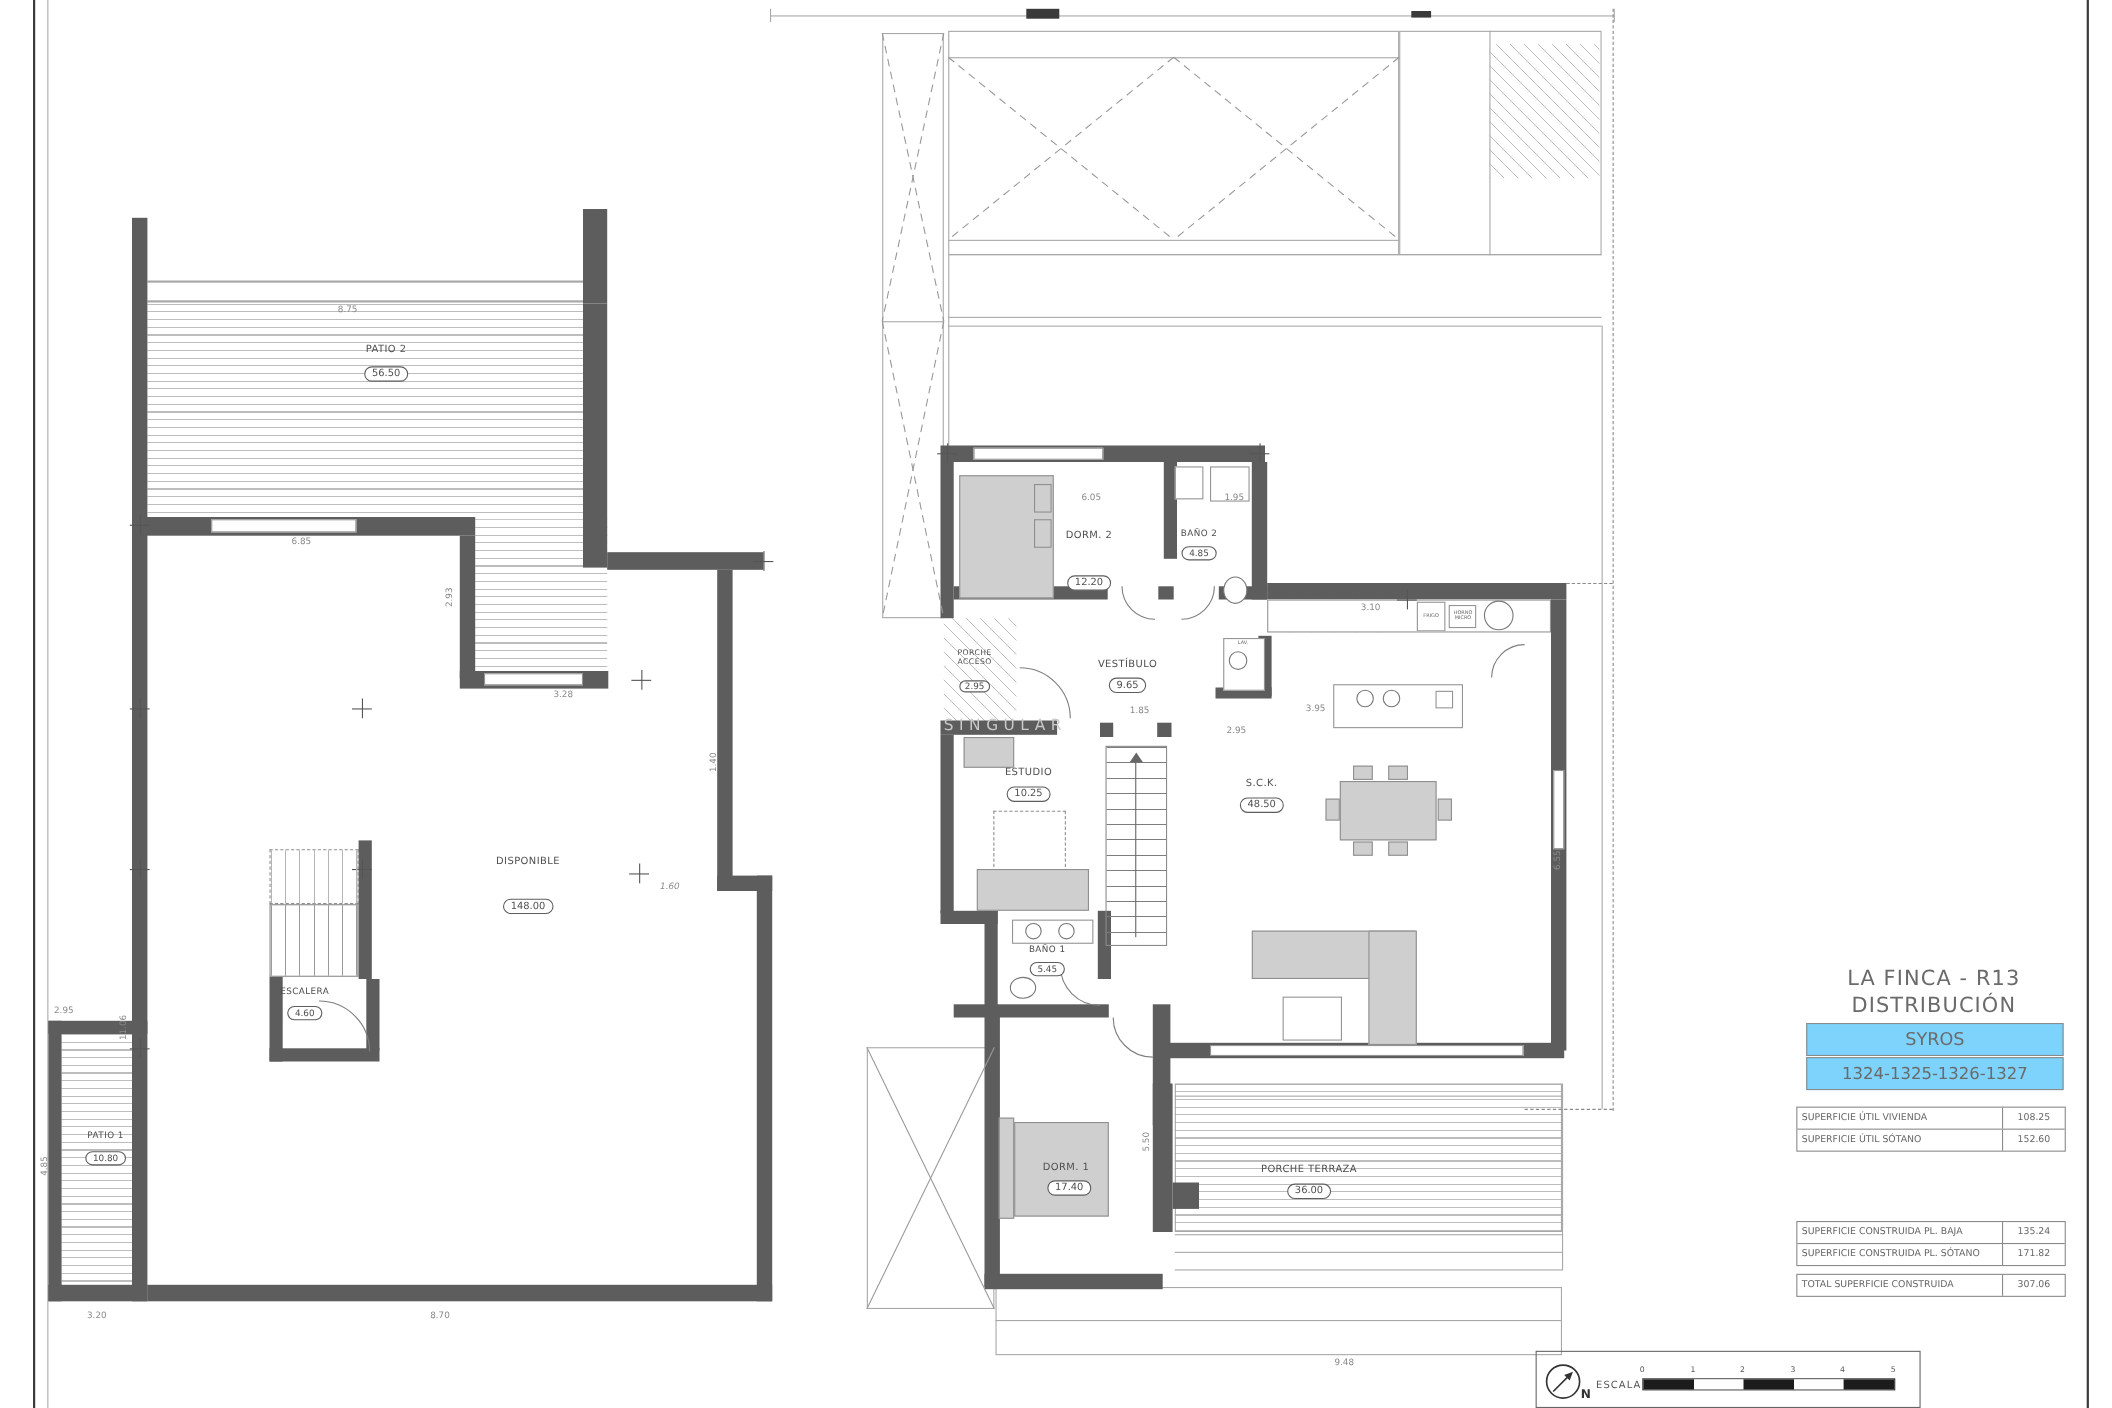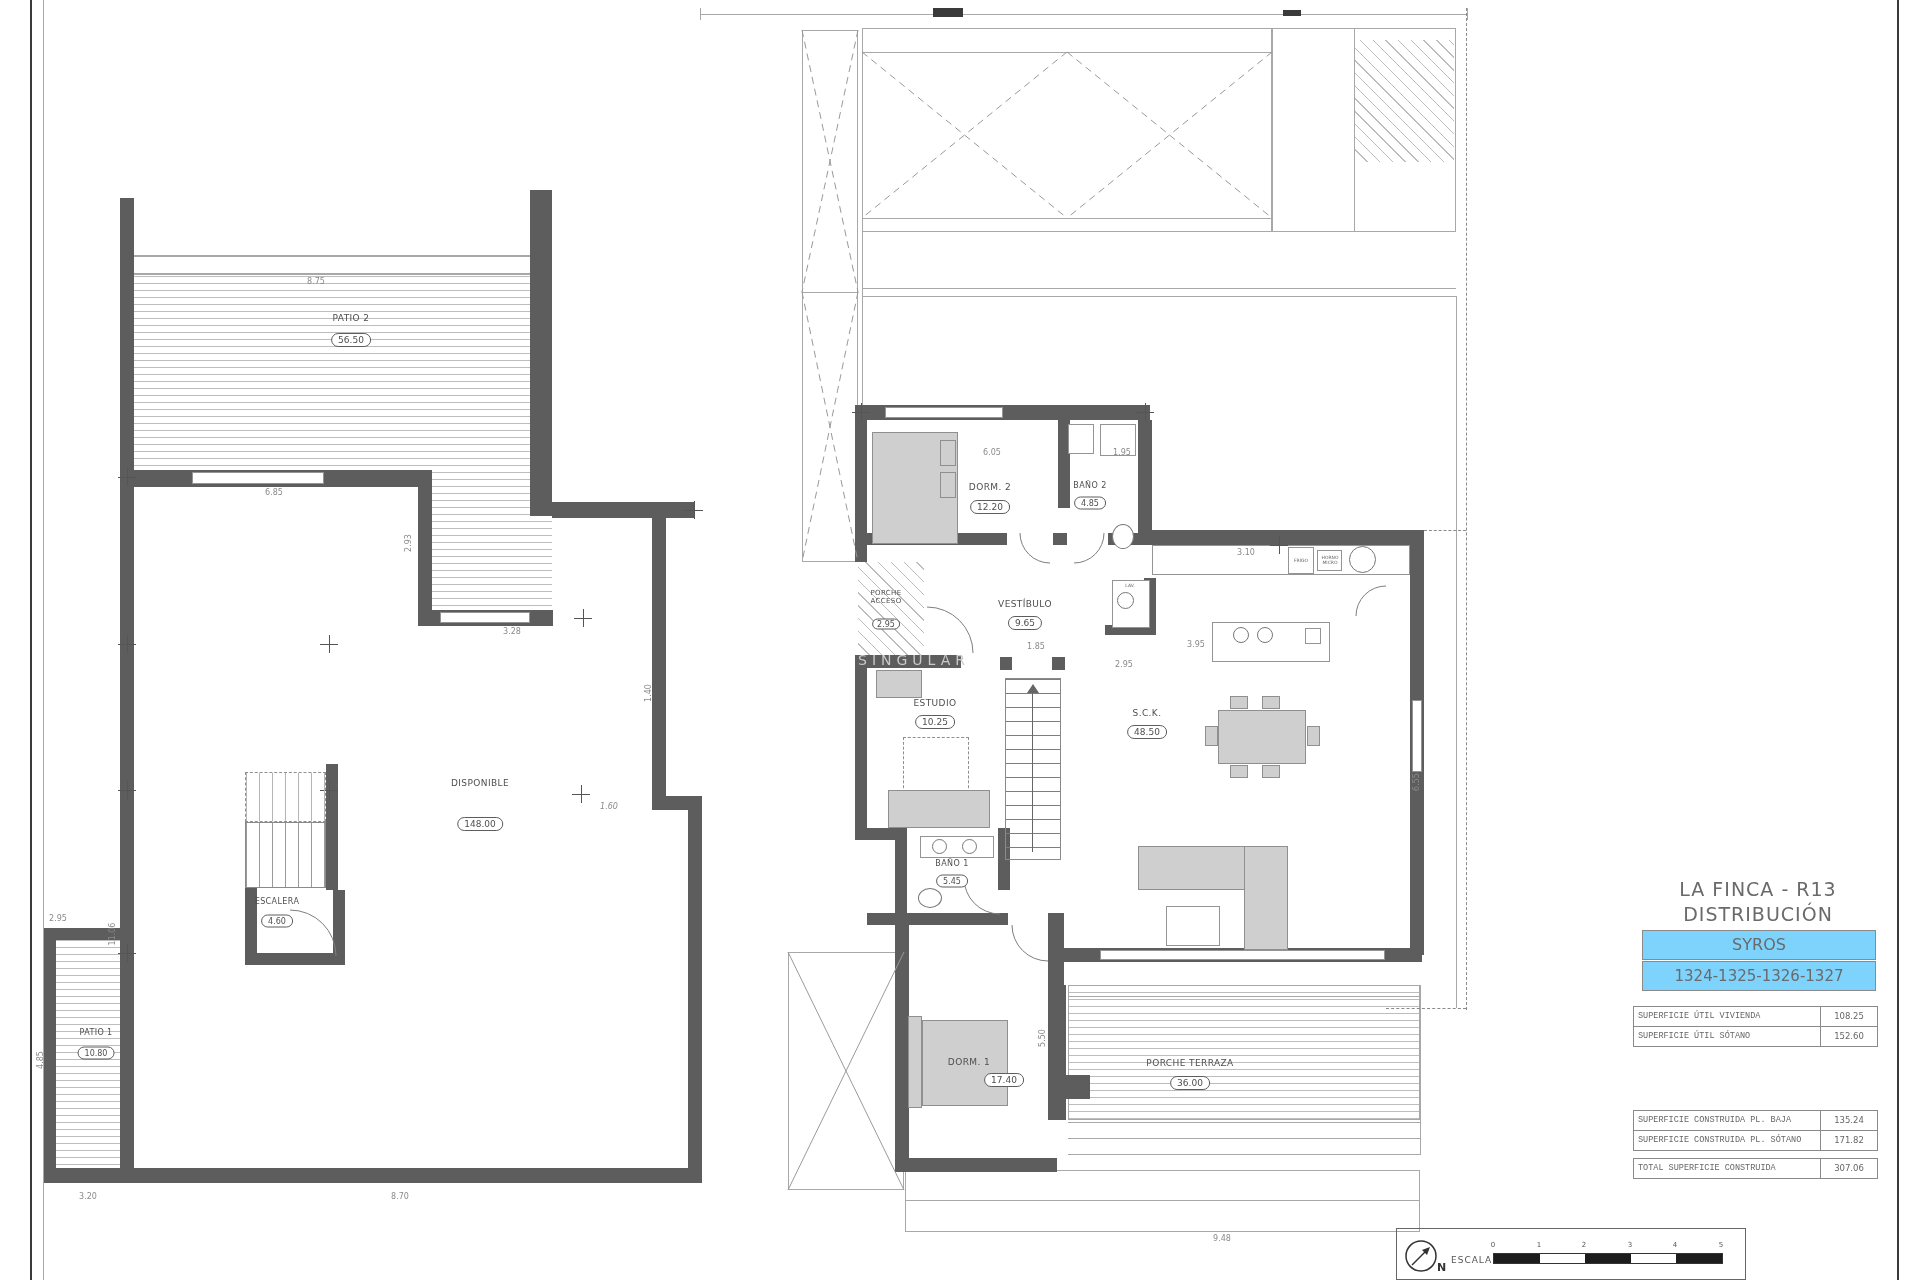--- a/index.html
+++ b/index.html
@@ -34,21 +34,21 @@
   #geom{position:absolute;left:0;top:0;width:100%;height:100%;z-index:2;}
   .treadsH{background:repeating-linear-gradient(to bottom,#7d7d7d 0 1px,transparent 1px 14px);border:1px solid #8a8a8a;}
   .treadsV{background:repeating-linear-gradient(to right,#9a9a9a 0 1px,transparent 1px 13px);border:1px solid #8a8a8a;}
   .treadsVd{background:repeating-linear-gradient(to right,#b5b5b5 0 1px,transparent 1px 13px);}
   
   .tb-line{position:absolute;width:240px;text-align:center;font-size:19px;letter-spacing:1px;color:#6a6a6a;z-index:6;}
   .tb-box{position:absolute;border:1.5px solid #8a8a8a;text-align:center;color:#6a6a6a;background:#7dd3fc;z-index:6;}
   .tgroup{position:absolute;left:1633px;width:243px;border:1px solid #8a8a8a;background:#fff;z-index:6;}
   .trow{display:flex;height:19px;line-height:19px;font-size:8.5px;color:#666;}
   .trow + .trow{border-top:1px solid #8a8a8a;}
-  .trow .lab{flex:1;padding-left:4px;overflow:hidden;white-space:nowrap;font-family:Liberation Mono, monospace;}
+  .trow .lab{flex:1;padding-left:4px;overflow:hidden;white-space:nowrap;}
   .trow .val{width:56px;text-align:center;border-left:1px solid #8a8a8a;}
   
   #scalebox{position:absolute;left:1396px;top:1228px;width:348px;height:50px;border:1px solid #666;z-index:6;}
   #scalebar{position:absolute;left:96px;top:24px;height:9px;width:228px;border:1px solid #333;display:flex;}
   #scalebar div{flex:1;}
   .segB{background:#1c1c1c;} .segW{background:#fff;}
   .stick{position:absolute;top:12px;transform:translateX(-50%);font-size:7px;color:#555;}
   #escala{position:absolute;left:54px;top:26px;font-size:9px;letter-spacing:1px;color:#555;}
   #northN{position:absolute;left:40px;top:32px;font-size:11px;font-weight:bold;color:#333;}
 </style>
@@ -238,33 +238,33 @@
   <div class="rl" style="left:351px;top:318px;">PATIO 2</div>
   <div class="abox" style="left:351px;top:340px;">56.50</div>
   <div class="rl" style="left:480px;top:783px;">DISPONIBLE</div>
   <div class="abox" style="left:480px;top:824px;">148.00</div>
   <div class="rl" style="left:277px;top:901px;font-size:8px;">ESCALERA</div>
   <div class="abox" style="left:277px;top:921px;font-size:8px;">4.60</div>
   <div class="rl" style="left:96px;top:1032px;font-size:8px;">PATIO 1</div>
   <div class="abox" style="left:96px;top:1053px;font-size:8px;">10.80</div>
 
   <div class="rl" style="left:990px;top:487px;">DORM. 2</div>
-  <div class="abox" style="left:990px;top:507px;">12.20</div>
+  <div class="abox" style="left:990px;top:530px;">12.20</div>
   <div class="rl" style="left:1090px;top:485px;font-size:8px;">BAÑO 2</div>
   <div class="abox" style="left:1090px;top:503px;font-size:8px;">4.85</div>
   <div class="rl" style="left:1025px;top:604px;">VESTÍBULO</div>
   <div class="abox" style="left:1025px;top:623px;">9.65</div>
   <div class="rl" style="left:935px;top:703px;text-align:center;">ESTUDIO</div>
   <div class="abox" style="left:935px;top:722px;">10.25</div>
   <div class="rl" style="left:1147px;top:713px;">S.C.K.</div>
   <div class="abox" style="left:1147px;top:732px;">48.50</div>
   <div class="rl" style="left:952px;top:863px;font-size:8px;">BAÑO 1</div>
   <div class="abox" style="left:952px;top:881px;font-size:8px;">5.45</div>
   <div class="rl" style="left:969px;top:1062px;">DORM. 1</div>
-  <div class="abox" style="left:972px;top:1080px;margin-left:32px;">17.40</div>
+  <div class="abox" style="left:972px;top:1080px;">17.40</div>
   <div class="rl" style="left:1190px;top:1063px;">PORCHE TERRAZA</div>
   <div class="abox" style="left:1190px;top:1083px;">36.00</div>
   <div class="rl small" style="left:886px;top:598px;">PORCHE ACCESO</div>
   <div class="abox" style="left:886px;top:624px;font-size:8px;padding:0 4px;">2.95</div>
 
   <div class="tiny" style="left:1301px;top:561px;">FRIGO</div>
   <div class="tiny" style="left:1330px;top:561px;width:22px;">HORNO MICRO</div>
   <div class="tiny" style="left:1130px;top:586px;">LAV.</div>
 
   <div class="dim" style="left:316px;top:281px;">8.75</div>

